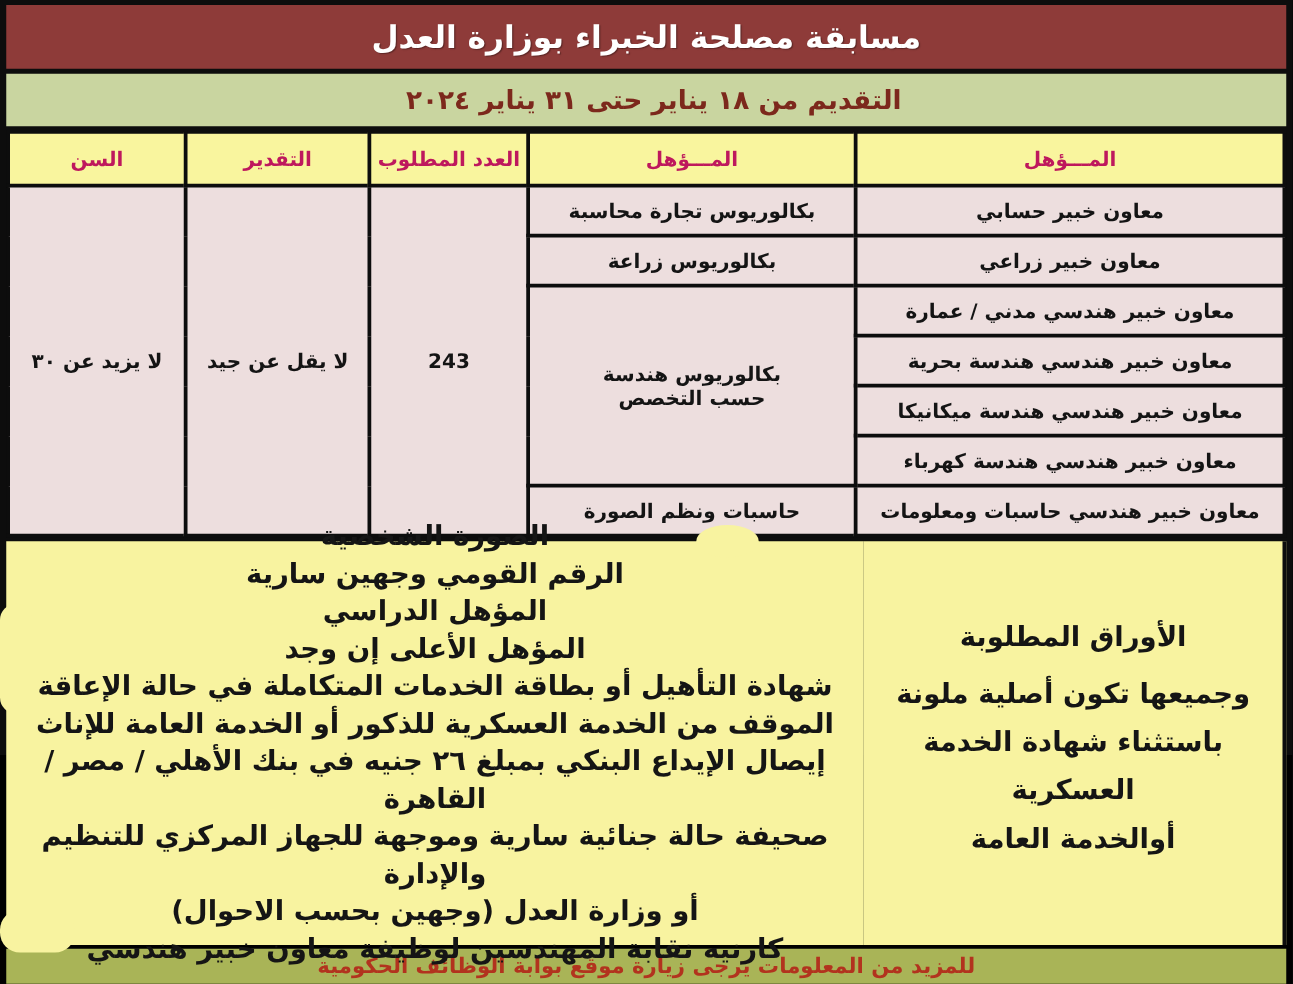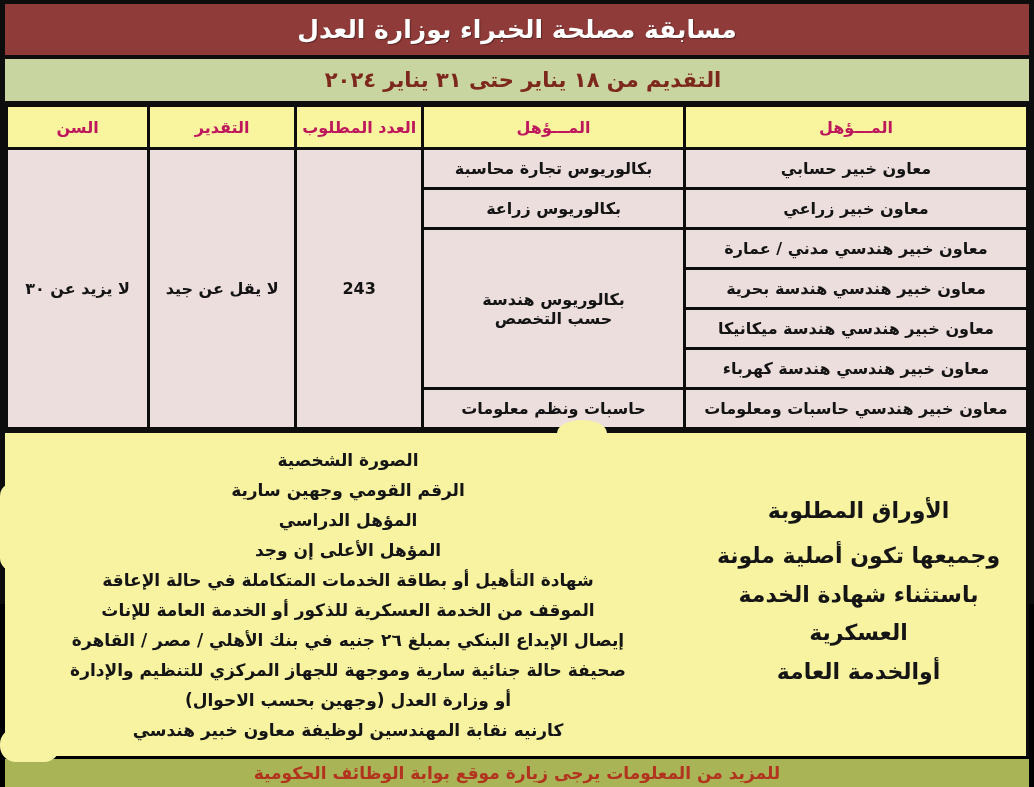--- a/index.html
+++ b/index.html
@@ -81,21 +81,21 @@
     display: flex;
     flex-direction: row;
     margin-bottom: 3px;
     position: relative;
   }
   .docs-list {
     flex: 1 1 auto;
     background: #f8f3a0;
     color: #151515;
     font-weight: bold;
-    font-size: 17px;
+    font-size: 22px;
     display: flex;
     flex-direction: column;
     justify-content: center;
     text-align: center;
     padding: 19px 10px;
   }
   .docs-list .doc-line { line-height: 30px; }
   .docs-side {
     flex: 0 0 338px;
     background: #f8f3a0;
@@ -179,21 +179,21 @@
         <td>معاون خبير هندسي هندسة بحرية</td>
       </tr>
       <tr>
         <td>معاون خبير هندسي هندسة ميكانيكا</td>
       </tr>
       <tr>
         <td>معاون خبير هندسي هندسة كهرباء</td>
       </tr>
       <tr>
         <td>معاون خبير هندسي حاسبات ومعلومات</td>
-        <td>حاسبات ونظم معلومات</td>
+        <td>حاسبات ونظم الصورة</td>
       </tr>
     </tbody>
   </table>
 
   <div class="docs" dir="rtl">
     <div class="docs-side">
       <div class="docs-side-title">الأوراق المطلوبة</div>
       <div class="docs-side-note pre">وجميعها تكون أصلية ملونة
 باستثناء شهادة الخدمة العسكرية
 أوالخدمة العامة</div>

